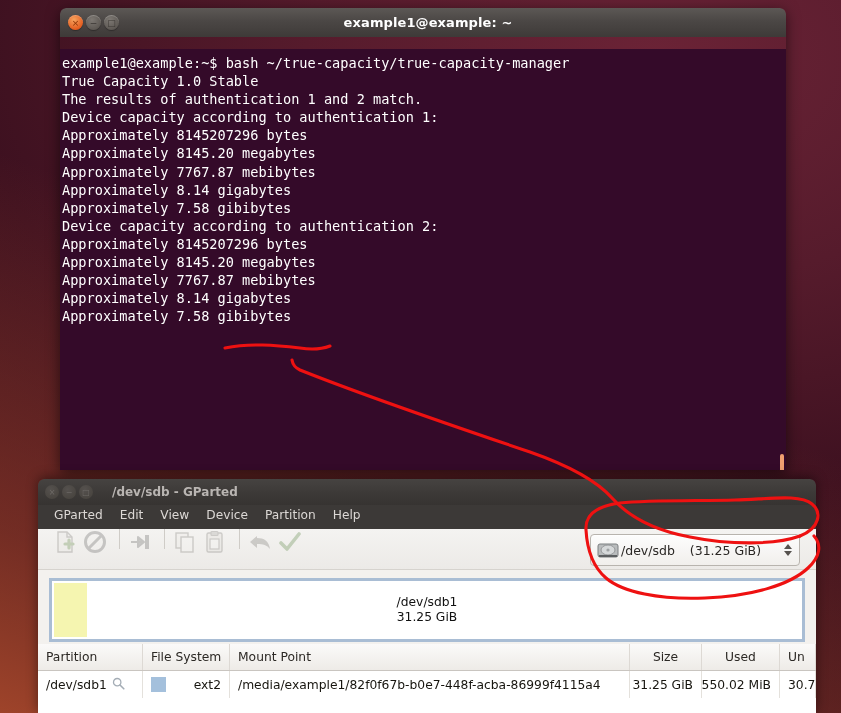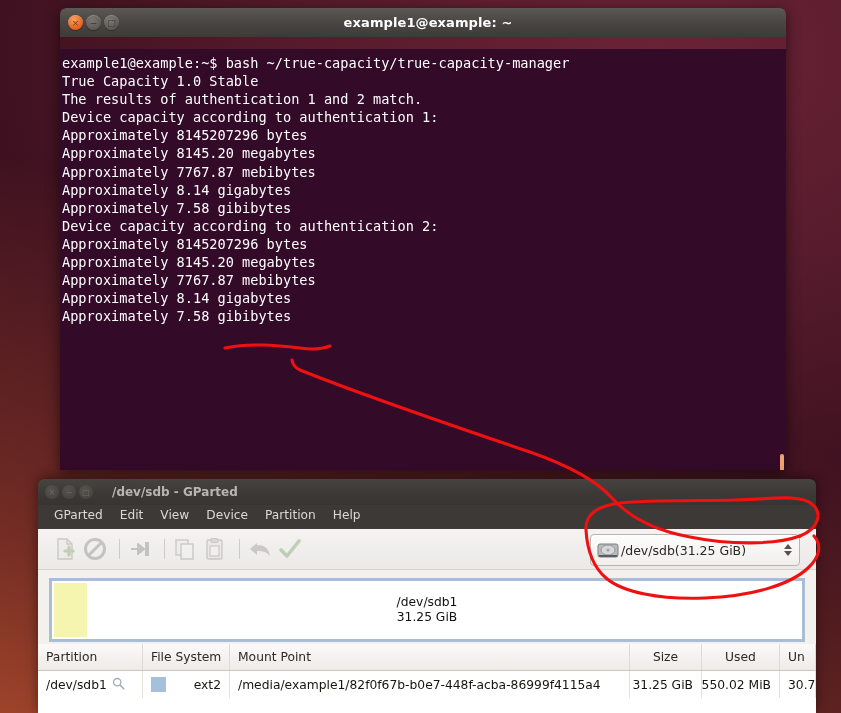--- a/index.html
+++ b/index.html
@@ -124,21 +124,21 @@
     color: #dcd8d5;
     font-size: 12.2px;
     padding: 3px 8px;
     border-radius: 2px;
     cursor: default;
   }
   .gp-toolbar {
     height: 40px;
     background: linear-gradient(to bottom, #f4f3f1 0%, #eceae7 100%);
     border-bottom: 1px solid #d6d3ce;
-    display: flex; align-items: center;
+    display: flex; align-items: flex-start;
     padding: 0 14px;
     position: relative;
   }
   .tb-icon {
     width: 26px; height: 26px;
     margin-right: 4px;
     opacity: 0.28;
     display: flex; align-items: center; justify-content: center;
     flex: 0 0 auto;
   }
@@ -158,21 +158,21 @@
     display: flex; align-items: center;
     padding: 0 4px 0 6px;
     box-shadow: inset 0 1px 0 #fff;
   }
   .dev-icon {
     width: 22px; height: 17px;
     margin-right: 2px;
     flex: 0 0 auto;
   }
   .dev-name { font-size: 12.5px; color: #2a2724; }
-  .dev-size { font-size: 12.5px; color: #2a2724; }
+  .dev-size { font-size: 12.5px; color: #2a2724; margin-left: 15px; }
   .dev-spin {
     margin-left: auto;
     display: flex; flex-direction: column;
     align-items: center; justify-content: center;
     gap: 2px;
     padding-right: 3px;
   }
   .spin-up, .spin-dn {
     width: 0; height: 0;
     border-left: 4px solid transparent;

